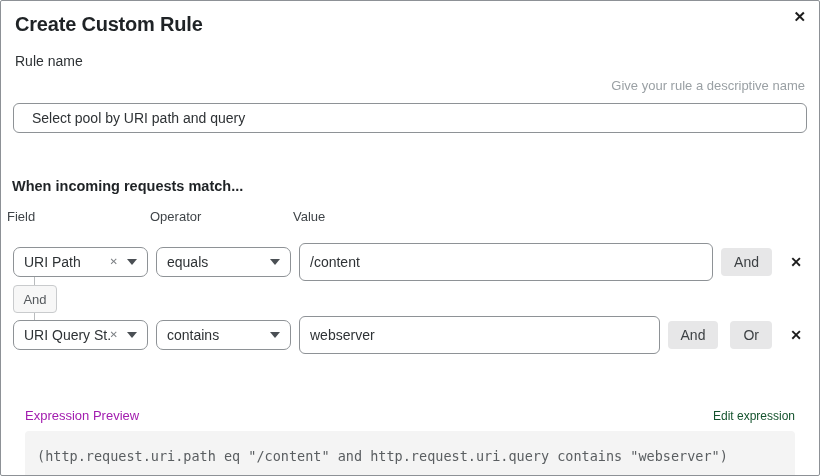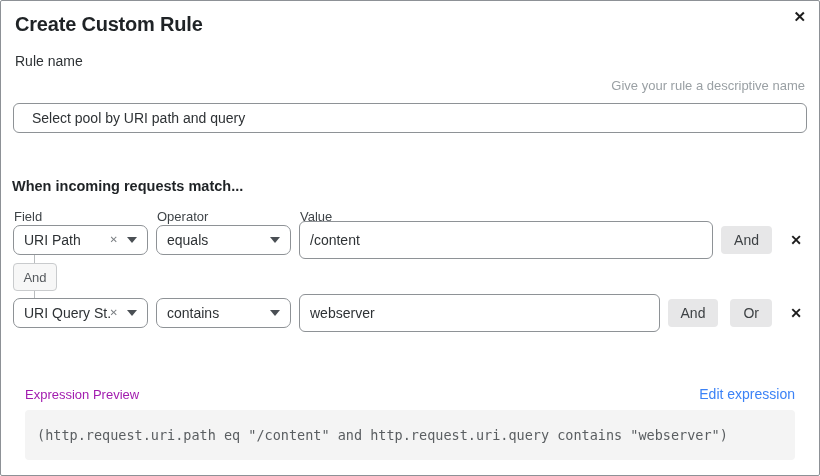--- a/index.html
+++ b/index.html
@@ -54,33 +54,33 @@
   }
   .match-heading {
     margin: 45px 14px 0 11px;
     font-size: 14.5px;
     font-weight: 700;
     line-height: 17px;
     color: #1f2326;
   }
   .col-labels {
     display: flex;
-    margin: 14px 12px 0;
+    margin: 14px 5px 0;
     font-size: 13px;
     line-height: 16px;
     color: #3f4448;
   }
   .col-labels .col { width: 143px; padding-left: 1px; }
   .builder-row {
     display: flex;
     align-items: center;
     margin: 0 12px;
     height: 30px;
   }
-  .builder-row.first { margin-top: 0; align-items: center; }
+  .builder-row.first { margin-top: 22px; align-items: center; }
   .select {
     width: 135px;
     height: 30px;
     flex: 0 0 135px;
     border: 1px solid #8e9296;
     border-radius: 7px;
     background: #fff;
     display: flex;
     align-items: center;
     padding: 0 10px;
@@ -165,22 +165,22 @@
     justify-content: center;
   }
   .expr-head {
     display: flex;
     justify-content: space-between;
     align-items: baseline;
     margin: 58px 24px 0;
   }
   .expr-label { font-size: 13px; line-height: 16px; color: #a21caf; }
   .expr-link {
-    font-size: 14px;
-    color: #3b82f6;
+    font-size: 12px;
+    color: #14532d;
     text-decoration: none;
     cursor: pointer;
   }
   .expr-code {
     margin: 7px 24px 0;
     height: 50px;
     background: #f4f4f4;
     border-radius: 4px;
     display: flex;
     align-items: center;

